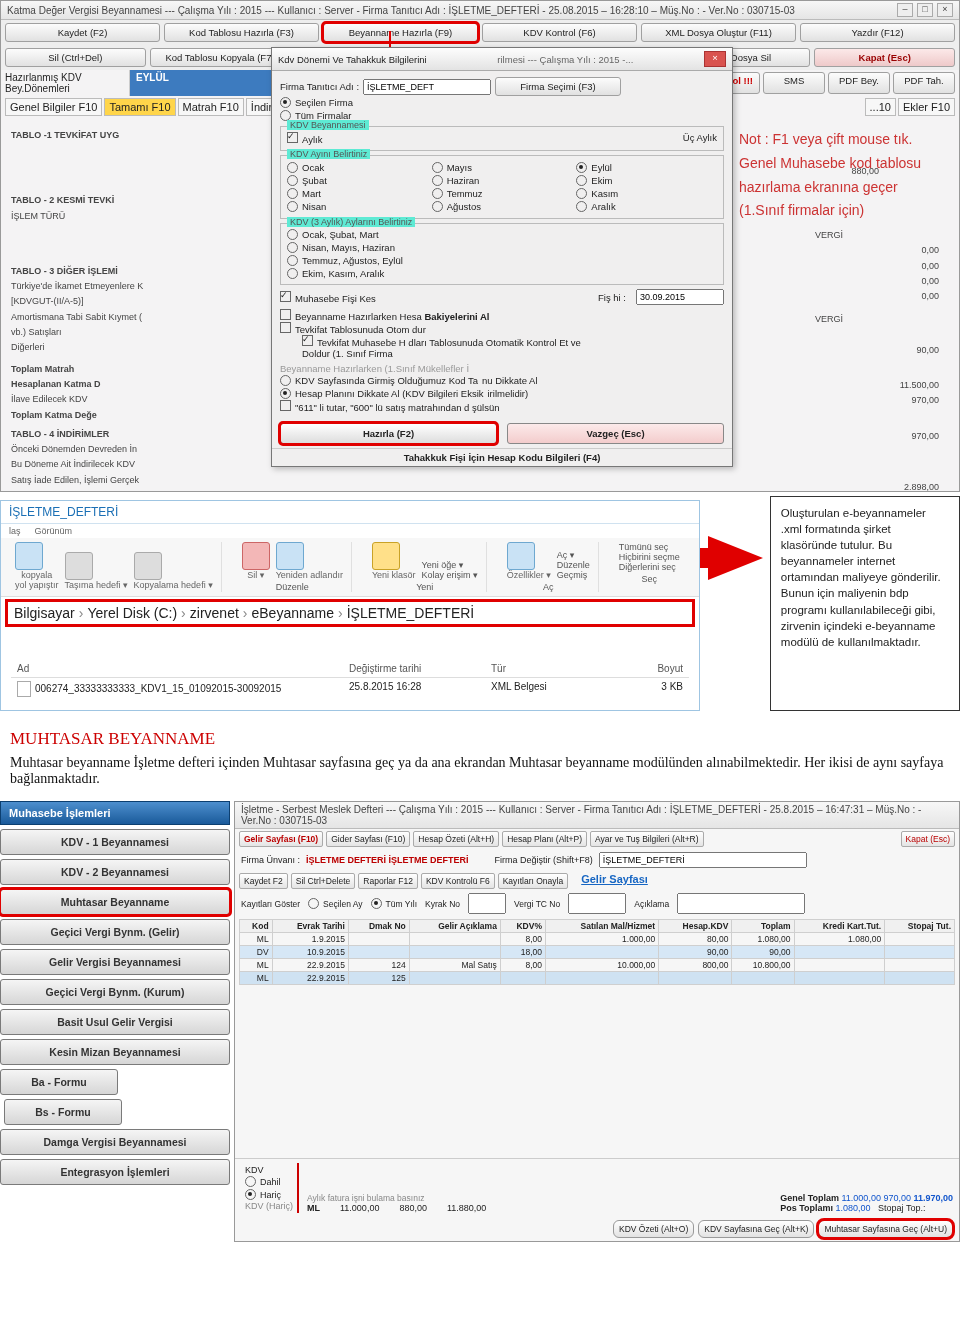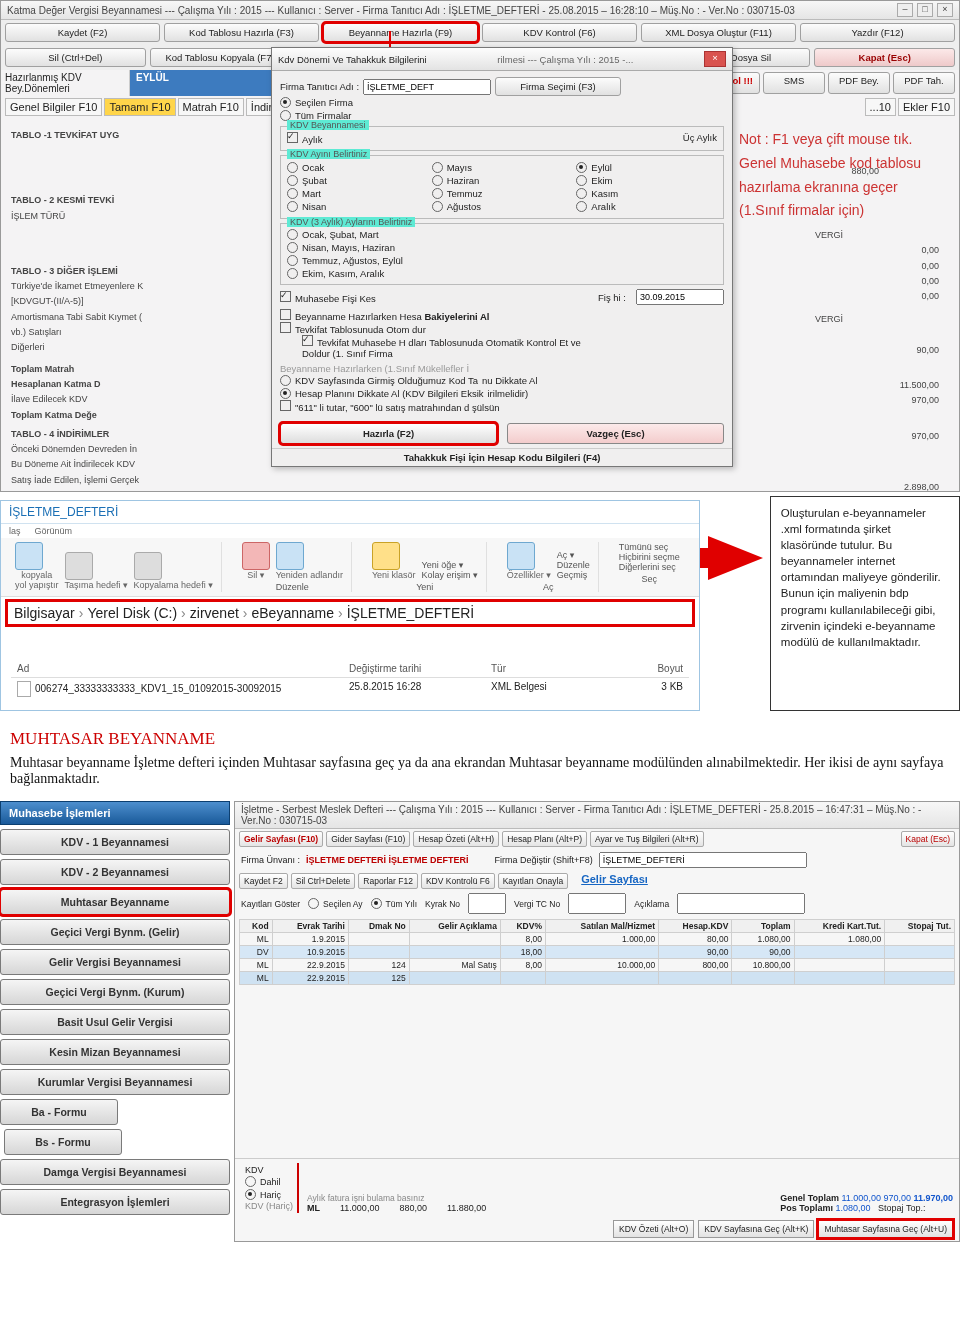--- a/index.html
+++ b/index.html
@@ -129,21 +129,21 @@
   .isletme table{ width:100%; border-collapse:collapse; font-size:8.5px;}
   .isletme th,.isletme td{ border:1px solid #cfcfcf; padding:1px 3px; text-align:right;}
   .isletme th{ background:#f0f0f0;}
   .isletme tr.hl td{ background:#d6e7f6;}
   .isletme tr.hl2 td{ background:#cfe2f2;}
   .isletme .link{ color:#1766c3; text-decoration:underline; font-weight:bold; font-size:11px;}
   .isletme .footer{ display:flex; justify-content:space-between; align-items:flex-end; padding:4px 6px;border-top:1px solid #ccc;}
   .isletme .totals{ font-size:9px;}
   .isletme .totals .v{ color:#1155cc;}
   .isletme .footbtns{ display:flex; gap:4px;}
-  .isletme .fb{ border:1px solid #999;background:linear-gradient(#fff,#e2e2e2);padding:3px 5px;border-radius:0;font-size:8.5px;}
+  .isletme .fb{ border:1px solid #999;background:linear-gradient(#fff,#e2e2e2);padding:3px 5px;border-radius:6px;font-size:8.5px;}
   .kdv-side{ border-right:2px solid #c00; padding:2px 4px;}
   .vertical-red-line{ position:absolute; top:30px; left:388px; width:2px; height:420px; background:#e00000;}
 </style>
 </head>
 <body>
 
 <div class="screenshot" style="height:490px;overflow:hidden;">
   <div class="titlebar">
     <span>Katma Değer Vergisi Beyannamesi  ---  Çalışma Yılı : 2015  ---  Kullanıcı : Server - Firma Tanıtıcı Adı : İŞLETME_DEFTERİ - 25.08.2015 – 16:28:10 – Müş.No : - Ver.No : 030715-03</span>
     <span class="winctrls">
@@ -525,21 +525,20 @@
   <div class="menu-col">
     <div class="menu-title">Muhasebe İşlemleri</div>
     <div class="menu-btn">KDV - 1 Beyannamesi</div>
     <div class="menu-btn">KDV - 2 Beyannamesi</div>
     <div class="menu-btn redbox">Muhtasar Beyanname</div>
     <div class="menu-btn">Geçici Vergi Bynm. (Gelir)</div>
     <div class="menu-btn">Gelir Vergisi Beyannamesi</div>
     <div class="menu-btn">Geçici Vergi Bynm. (Kurum)</div>
     <div class="menu-btn">Basit Usul Gelir Vergisi</div>
     <div class="menu-btn">Kesin Mizan Beyannamesi</div>
-    <div class="menu-btn">Kurumlar Vergisi Beyannamesi</div>
     <div>
       <div class="menu-btn half">Ba - Formu</div>
       <div class="menu-btn half" style="margin-left:4px">Bs - Formu</div>
     </div>
     <div class="menu-btn">Damga Vergisi Beyannamesi</div>
     <div class="menu-btn">Entegrasyon İşlemleri</div>
   </div>
 
   <div class="isletme" style="flex:1">
     <div class="titlebar">

